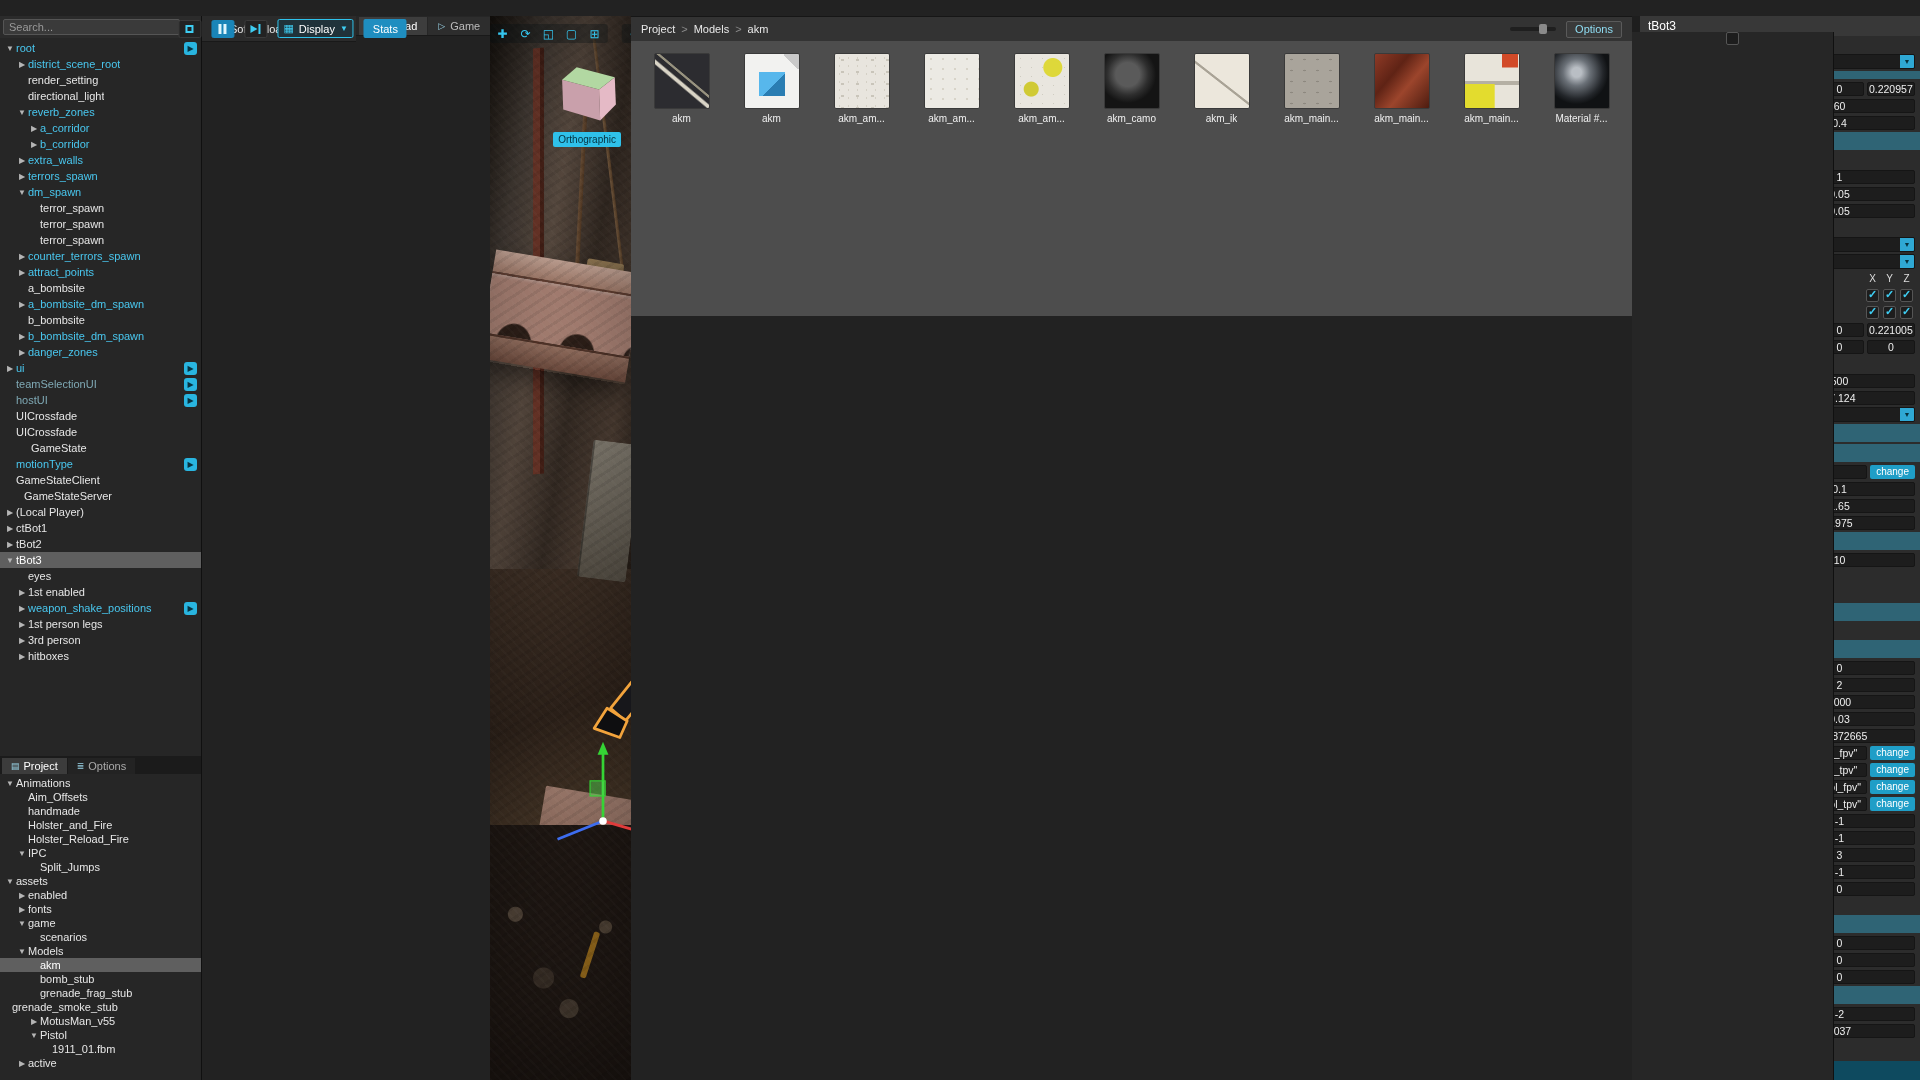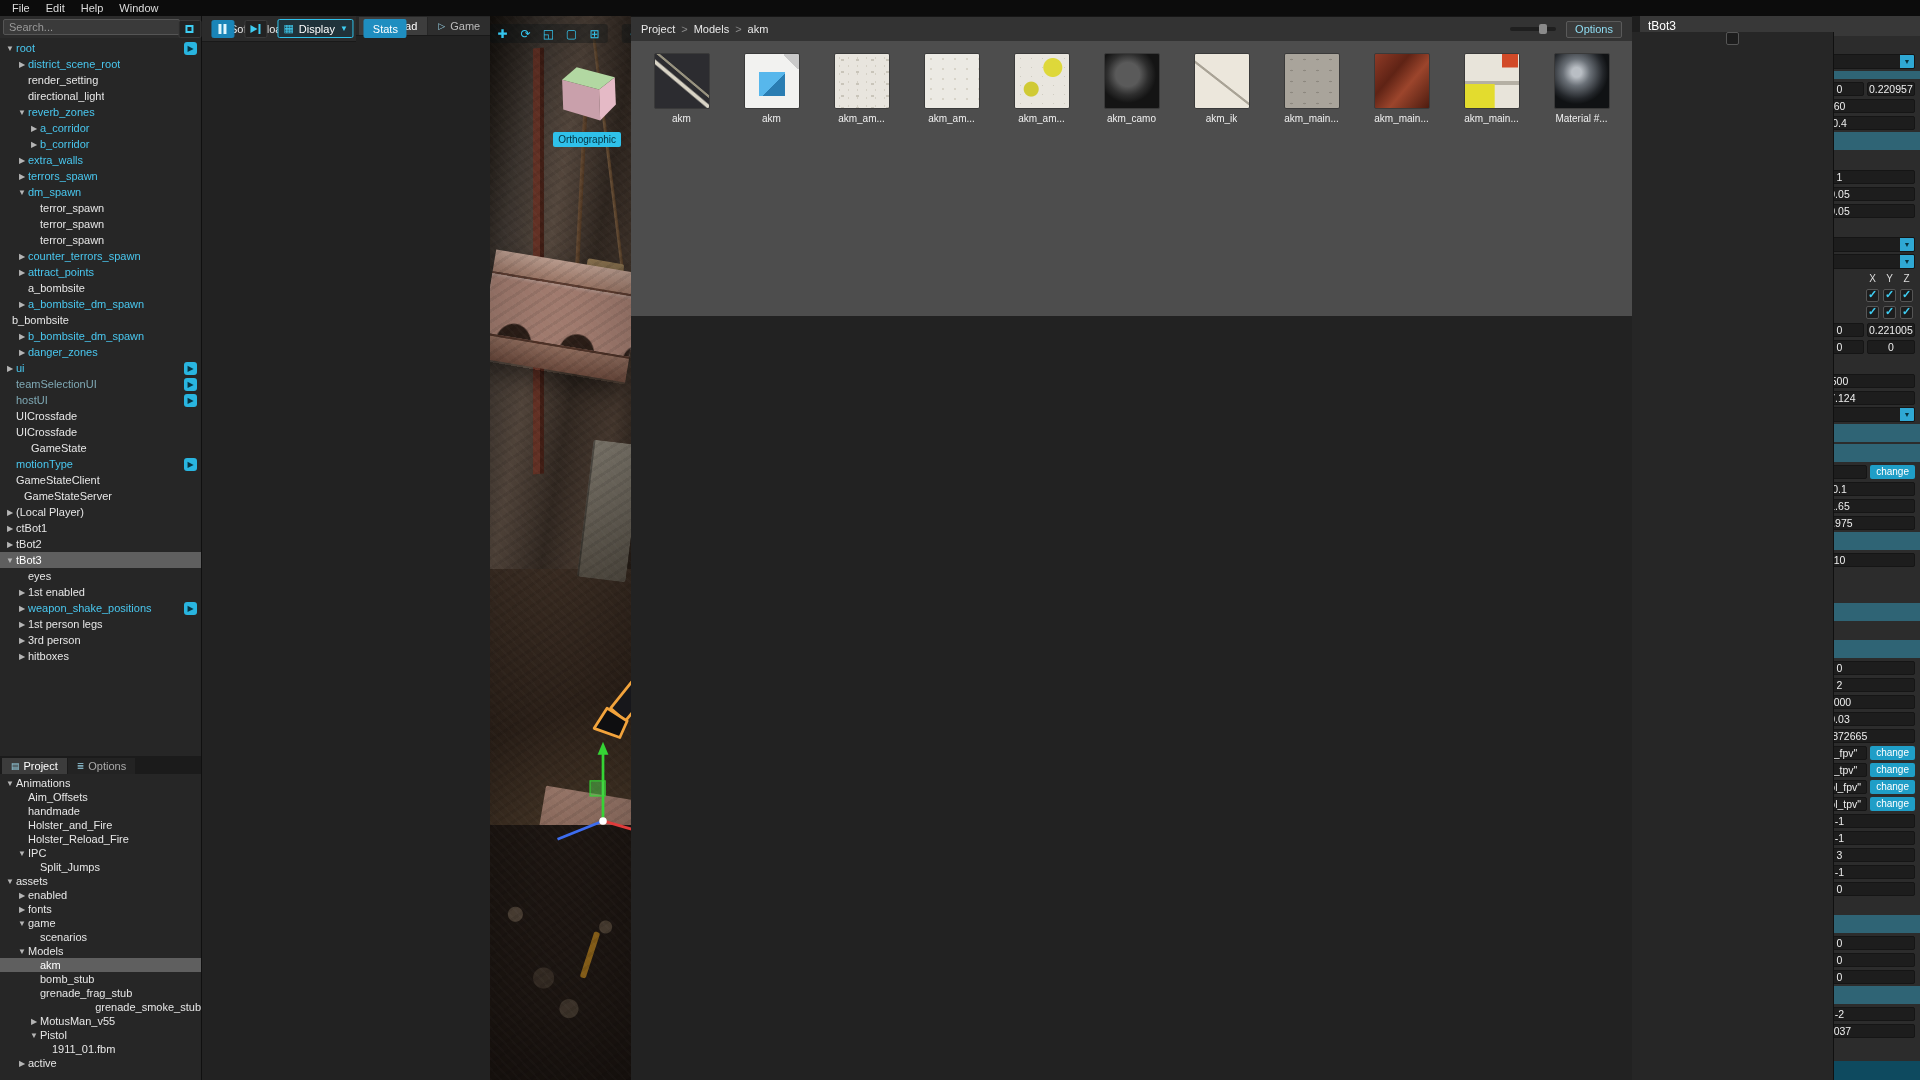--- a/index.html
+++ b/index.html
@@ -138,26 +138,20 @@
 .tw2{font-size:8px;color:#e8f6fb}
 .tw2.dim{color:#9fb9c2;margin-right:4px}
 .arrtext{font-size:11px;color:#ddd}
 .addcomp{margin-top:auto;height:19px;background:#0e4a5f;color:#53d6f5;display:flex;align-items:center;justify-content:center;font-size:11px;cursor:pointer;flex:0 0 19px}
 </style>
 </head>
 <body>
 
 <div class="app">
 
-  <div class="menubar">
-      <div class="menu-item">File</div>
-      <div class="menu-item">Edit</div>
-      <div class="menu-item">Help</div>
-      <div class="menu-item">Window</div>
-    </div>
 
   <div class="left">
     <div class="searchrow">
       <input class="search" placeholder="Search..." style="">
       <div class="searchx">x</div>
     </div>
     <div class="scenetree">
         <div class="trow" style="padding-left: 4px;">
           <span class="tw">▼</span>
           <span class="tl c-cyan">root</span>
@@ -220,21 +214,21 @@
           <span class="tl c-cyan">attract_points</span>
         </div>
         <div class="trow" style="padding-left: 16px;">
           <span class="tw"></span>
           <span class="tl c-white">a_bombsite</span>
         </div>
         <div class="trow" style="padding-left: 16px;">
           <span class="tw">▶</span>
           <span class="tl c-cyan">a_bombsite_dm_spawn</span>
         </div>
-        <div class="trow" style="">
+        <div class="trow" style="padding-left: 16px;">
           <span class="tw"></span>
           <span class="tl c-white">b_bombsite</span>
         </div>
         <div class="trow" style="padding-left: 16px;">
           <span class="tw">▶</span>
           <span class="tl c-cyan">b_bombsite_dm_spawn</span>
         </div>
         <div class="trow" style="padding-left: 16px;">
           <span class="tw">▶</span>
           <span class="tl c-cyan">danger_zones</span>
@@ -389,21 +383,21 @@
           <span class="tl c-white">akm</span>
         </div>
         <div class="trow" style="padding-left: 28px;">
           <span class="tw"></span>
           <span class="tl c-white">bomb_stub</span>
         </div>
         <div class="trow" style="padding-left: 28px;">
           <span class="tw"></span>
           <span class="tl c-white">grenade_frag_stub</span>
         </div>
-        <div class="trow" style=" justify-content: flex-end;">
+        <div class="trow" style="">
           <span class="tw"></span>
           <span class="tl c-white">grenade_smoke_stub</span>
         </div>
         <div class="trow" style="padding-left: 28px;">
           <span class="tw">▶</span>
           <span class="tl c-white">MotusMan_v55</span>
         </div>
         <div class="trow" style="padding-left: 28px;">
           <span class="tw">▼</span>
           <span class="tl c-white">Pistol</span>

